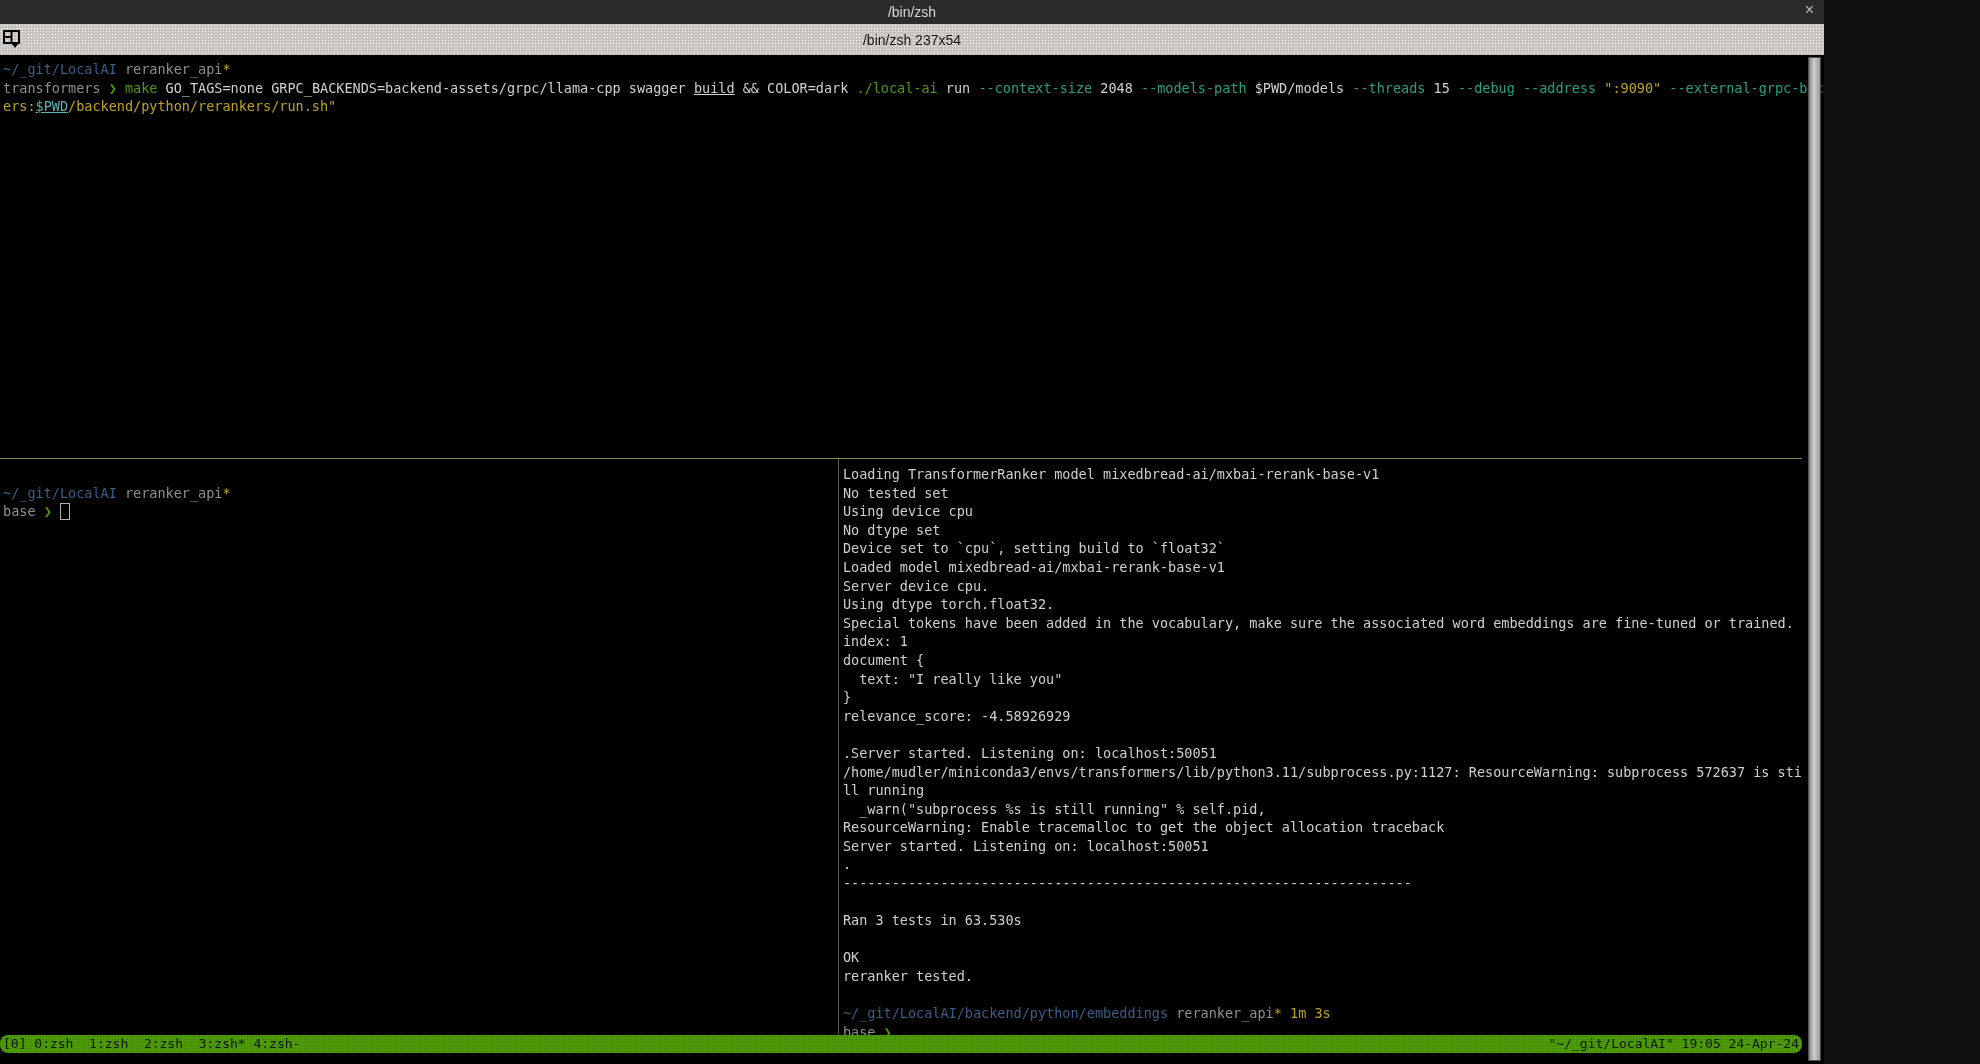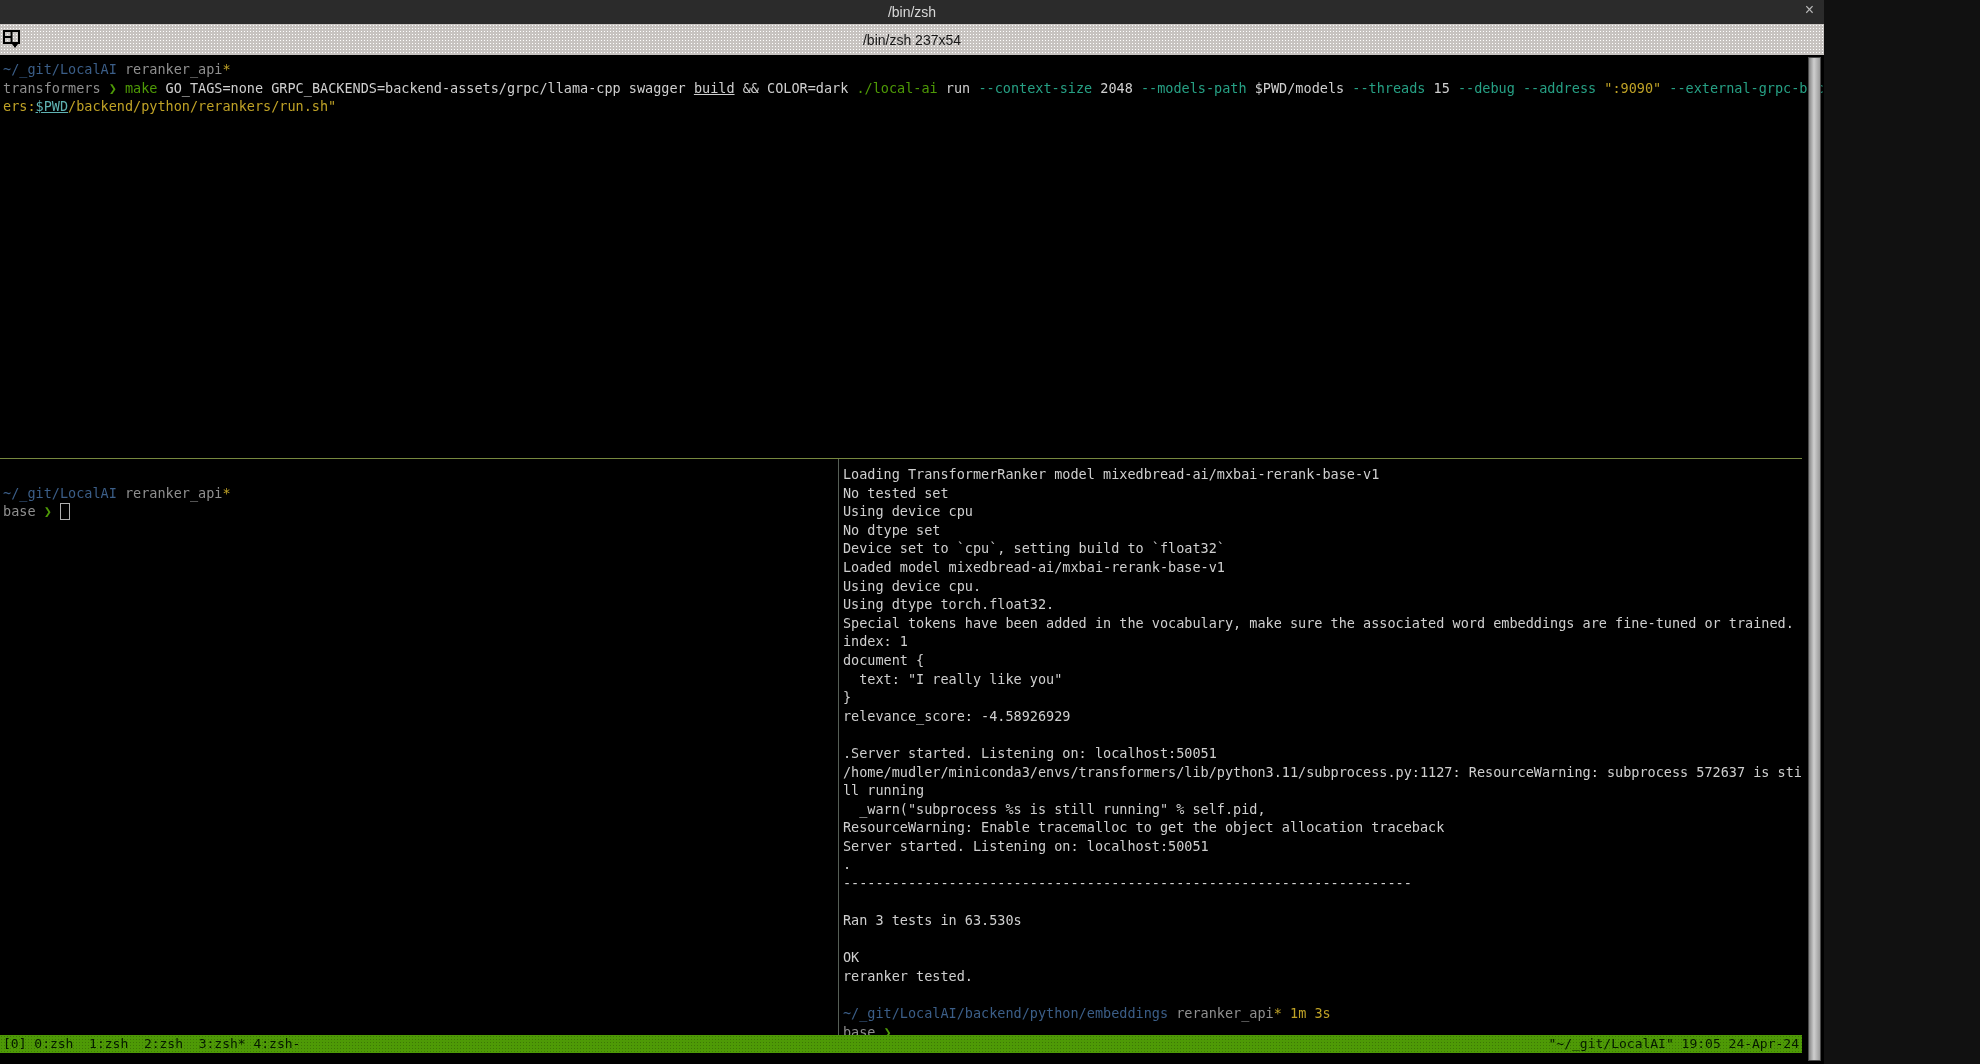--- a/index.html
+++ b/index.html
@@ -24,21 +24,21 @@
   .bottom{display:flex;height:580px;}
   .bl{width:978px;padding:6px 0 0 3px;}
   .vdiv{width:1px;background:var(--divider-gray,#565e56);}
   .br{flex:1;padding:6px 0 0 4px;margin-right:22px;}
   
   .statusbar{position:absolute;left:0;right:22px;top:980px;height:18px;display:flex;
              justify-content:space-between;align-items:center;
              background-color:var(--status-green,#4e9a06);
              background-image:radial-gradient(rgba(0,0,0,0.22) 28%, rgba(0,0,0,0) 30%);
              background-size:3px 3px;
-             color:#051a00;font-size:13px;line-height:18px;padding:0 3px;white-space:pre;}
+             color:#051a00;font-size:13px;line-height:18px;padding:0 3px;white-space:pre;border-radius:8px;}
   
   .scrollbar{position:absolute;right:3px;top:2px;width:13px;height:1004px;background:#101010;}
   .thumb{width:100%;height:100%;background:linear-gradient(90deg,#848484,#cfcfcf 45%,#9a9a9a);
          border:1px solid #4a4a4a;box-sizing:border-box;}
   
   .c-blue{color:var(--path-blue,#3b5e88);}
   .c-dim{color:var(--dim-gray,#8f8f8f);}
   .c-green{color:var(--green,#4e9a06);}
   .c-teal{color:var(--teal,#26a084);}
   .c-yellow{color:var(--yellow,#bfa226);}
@@ -84,21 +84,21 @@
           <div class="tline"><span class="c-dim">base </span><span class="c-green">❯ </span><span class="c-hcursor">&nbsp;</span></div>
         </div>
       <div class="vdiv"></div>
       <div class="pane br">
           <div class="tline">Loading TransformerRanker model mixedbread-ai/mxbai-rerank-base-v1</div>
           <div class="tline">No tested set</div>
           <div class="tline">Using device cpu</div>
           <div class="tline">No dtype set</div>
           <div class="tline">Device set to `cpu`, setting build to `float32`</div>
           <div class="tline">Loaded model mixedbread-ai/mxbai-rerank-base-v1</div>
-          <div class="tline">Using device cpu.</div>
+          <div class="tline">Server device cpu.</div>
           <div class="tline">Using dtype torch.float32.</div>
           <div class="tline">Special tokens have been added in the vocabulary, make sure the associated word embeddings are fine-tuned or trained.</div>
           <div class="tline">index: 1</div>
           <div class="tline">document {</div>
           <div class="tline">  text: "I really like you"</div>
           <div class="tline">}</div>
           <div class="tline">relevance_score: -4.58926929</div>
           <div class="tline">&nbsp;</div>
           <div class="tline">.Server started. Listening on: localhost:50051</div>
           <div class="tline">/home/mudler/miniconda3/envs/transformers/lib/python3.11/subprocess.py:1127: ResourceWarning: subprocess 572637 is sti</div>

